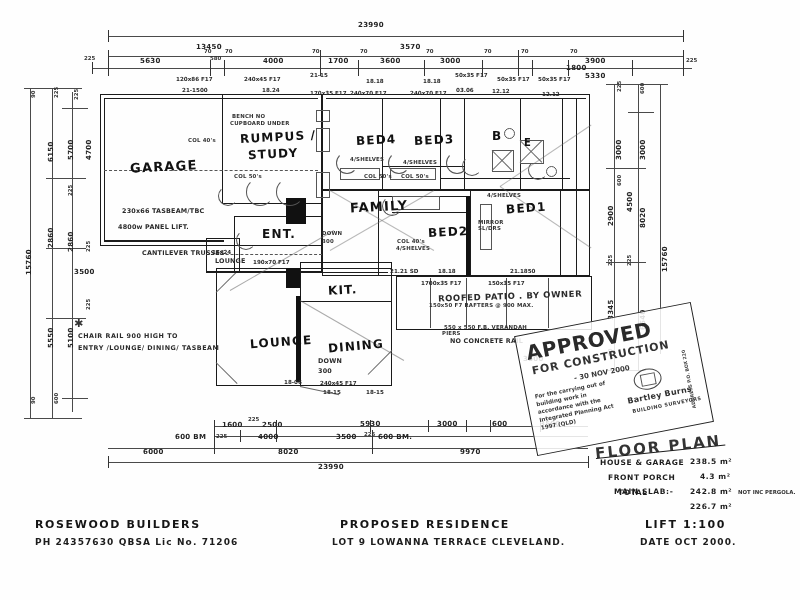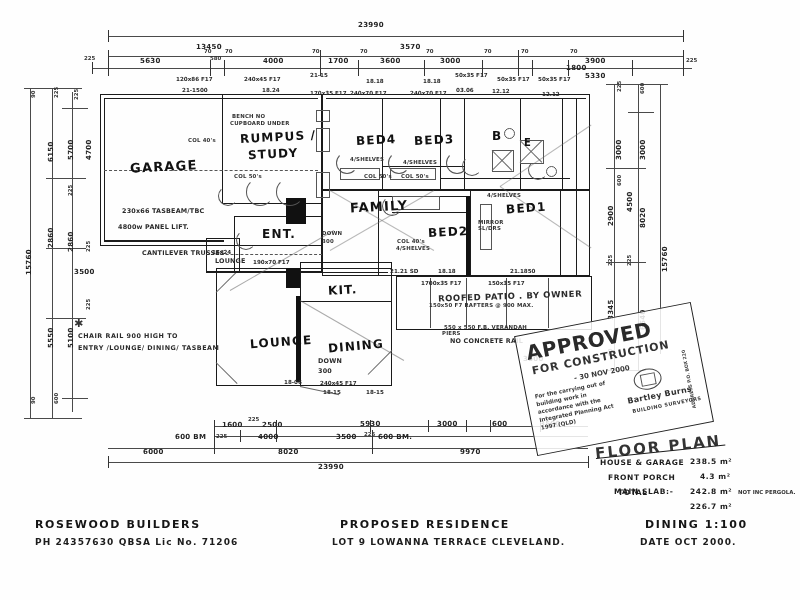--- a/index.html
+++ b/index.html
@@ -426,17 +426,17 @@
     <div class="t areaSm" style="left:738px;top:490px;">NOT INC PERGOLA.</div>
     <div class="t area" style="left:614px;top:488px;">MAIN SLAB:-</div>
     <div class="t area" style="left:690px;top:503px;">226.7 m²</div>
   </div>
 
   <div>
     <div class="t title" style="left:35px;top:519px;">ROSEWOOD BUILDERS</div>
     <div class="t titleS" style="left:35px;top:538px;">PH 24357630  QBSA Lic No. 71206</div>
     <div class="t title" style="left:340px;top:519px;">PROPOSED RESIDENCE</div>
     <div class="t titleS" style="left:332px;top:538px;">LOT 9 LOWANNA TERRACE  CLEVELAND.</div>
-    <div class="t title" style="left:645px;top:519px;">DINING  1:100</div>
+    <div class="t title" style="left:645px;top:519px;">LIFT  1:100</div>
     <div class="t titleS" style="left:640px;top:538px;">DATE   OCT 2000.</div>
   </div>
 
 </div>
 
 </body></html>

